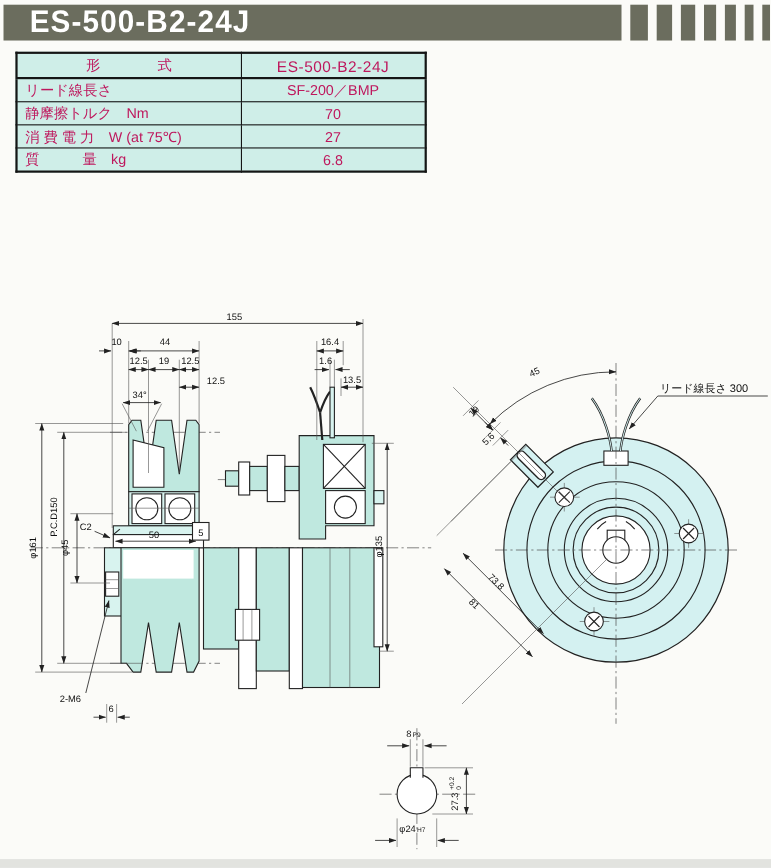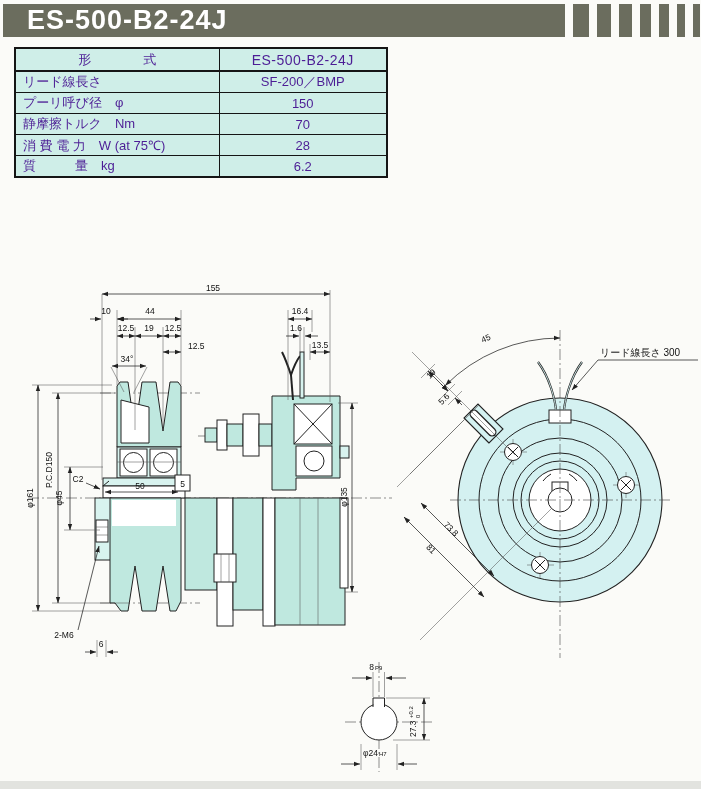--- a/index.html
+++ b/index.html
@@ -6,21 +6,21 @@
   body{width:701px;height:789px;position:relative;background:#fbfbf8;font-family:"Liberation Sans",sans-serif;overflow:hidden;}
   .page{position:absolute;inset:0;}
   
   .header-bar{position:absolute;left:3px;top:4px;width:698px;height:33px;display:flex;align-items:stretch;column-gap:8px;overflow:hidden;}
   .bar-solid{flex:0 0 562px;background:#6b6d5e;display:flex;align-items:center;}
   .bar-title{color:#fff;font-size:27px;font-weight:bold;letter-spacing:1px;padding-left:24px;transform:scaleY(1.05);}
   .stripe{background:#6b6d5e;flex:0 0 auto;}
   .s1{width:16px}.s2{width:14px}.s3{width:13px}.s4{width:11px}.s5{width:10px}.s6{width:8px}.s7{width:7px}
   
   table.spec{position:absolute;left:14px;top:47px;width:372px;border-collapse:collapse;background:#cfeee8;table-layout:fixed;}
-  table.spec td{border:1px solid #151515;height:20px;padding:0 0 0 7px;font-size:13px;color:#4c1d95;white-space:nowrap;overflow:hidden;}
+  table.spec td{border:1px solid #151515;height:20px;padding:0 0 0 7px;font-size:13px;color:#be185d;white-space:nowrap;overflow:hidden;}
   table.spec{border:2px solid #151515;}
   table.spec td.c2{text-align:center;padding:0;}
   table.spec col.c1{width:204px}table.spec col.c2{width:168px}
   tr.hdr td{height:21px;border-bottom-width:2px;}
   tr.hdr td.c1{text-align:center;padding:0;}
   tr.hdr td.c2{font-size:14px;letter-spacing:.5px;}
   
   svg.draw{position:absolute;left:0;top:0;}
   .ln{stroke:#222;stroke-width:1;fill:none}
   .thin{stroke:#555;stroke-width:.55;fill:none}
@@ -62,34 +62,30 @@
     <tbody>
         <tr class="hdr">
       <td class="c1">形　　　　式</td>
       <td class="c2">ES-500-B2-24J</td>
     </tr>
     <tr>
       <td class="c1">リード線長さ</td>
       <td class="c2">SF-200／BMP</td>
     </tr>
     <tr>
-      <td class="c1">プーリ呼び径　φ</td>
-      <td class="c2">150</td>
-    </tr>
-    <tr>
       <td class="c1">静摩擦トルク　Nm</td>
       <td class="c2">70</td>
     </tr>
     <tr>
       <td class="c1">消 費 電 力　W (at 75℃)</td>
-      <td class="c2">28</td>
+      <td class="c2">27</td>
     </tr>
     <tr>
       <td class="c1">質　　　量　kg</td>
-      <td class="c2">6.2</td>
+      <td class="c2">6.8</td>
     </tr>
   </tbody>
     </table>
 
   <svg class="draw" width="701" height="789" viewBox="0 0 701 789">
     <defs>
       <marker id="ar" viewBox="0 0 10 10" refX="9.5" refY="5" markerWidth="9" markerHeight="9" orient="auto-start-reverse">
         <path d="M0,1.6 L10,5 L0,8.4 z" fill="#222"></path>
       </marker>
     </defs>

